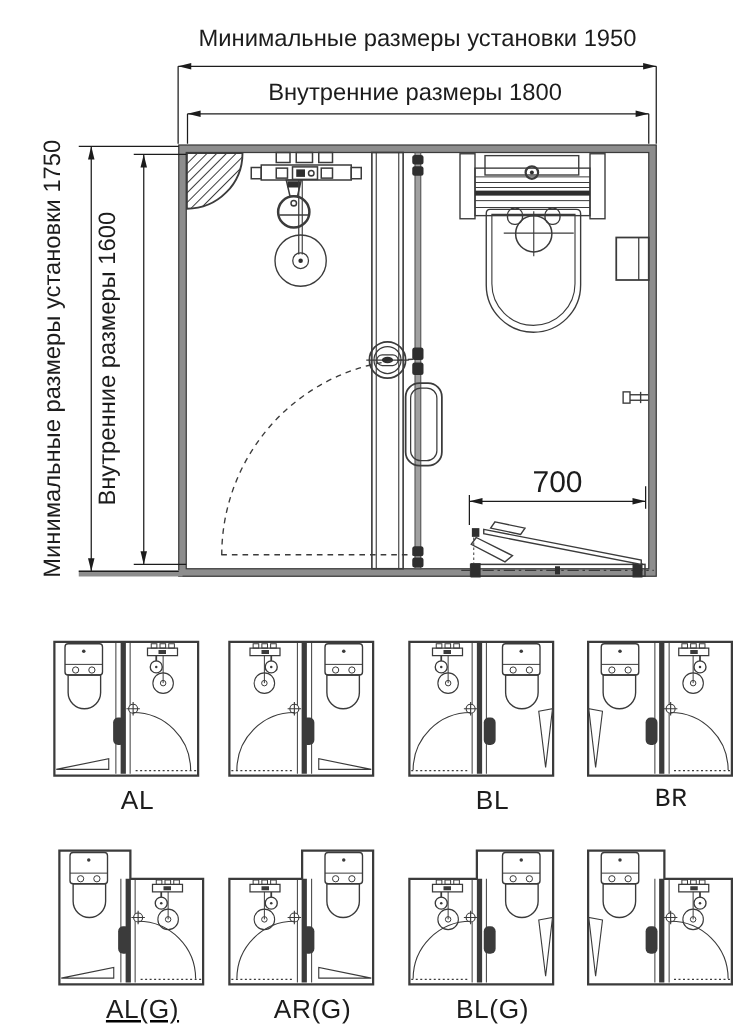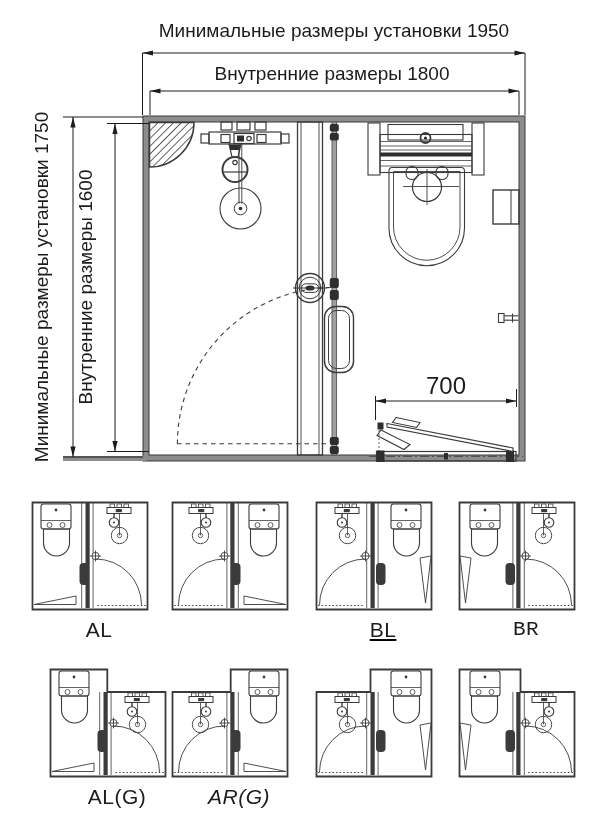--- a/index.html
+++ b/index.html
@@ -1,20 +1,20 @@
 <!DOCTYPE html>
 <html><head>
 <meta charset="utf-8">
 <title>Diagram</title>
 <style>
   html,body{margin:0;padding:0;background:#ffffff;}
   #stage{position:relative;width:600px;height:825px;background:#fff;overflow:hidden;
          font-family:"Liberation Sans",sans-serif;}
   #main-plan{position:absolute;left:0;top:0;}
-  .variant{position:absolute;width:136px;margin:5px;text-align:center;}
+  .variant{position:absolute;width:136px;margin:16px;text-align:center;}
   .variant svg{display:block;width:118px;height:110px;}
   .vlabel{font-size:21px;color:#1c1c1c;margin-top:7px;letter-spacing:0.5px;}
   text{font-family:"Liberation Sans",sans-serif;fill:#1c1c1c;}
 </style>
 </head>
 <body>
 
 <div id="stage">
 
 <svg id="main-plan" width="600" height="492" viewBox="0 0 600 492">
@@ -255,21 +255,21 @@
             <rect x="84.8" y="8" width="6" height="3.2" fill="#3b3b3b"></rect>
             <line x1="83" y1="12.5" x2="83" y2="17" stroke="#3b3b3b" stroke-width="1.4"></line>
             <circle cx="83" cy="21.5" r="4.8" fill="none" stroke="#3b3b3b" stroke-width="1.1"></circle>
             <circle cx="83" cy="21.5" r="1" fill="#3b3b3b"></circle>
             <line x1="88.5" y1="12.5" x2="88.5" y2="34.5" stroke="#3b3b3b" stroke-width="0.8"></line>
             <circle cx="88.5" cy="34.5" r="8.2" fill="none" stroke="#3b3b3b" stroke-width="0.9"></circle>
             <circle cx="88.5" cy="34.5" r="2.2" fill="none" stroke="#3b3b3b" stroke-width="0.8"></circle>
           </g>
         </svg>
   </figure>
-      <figure class="variant" style="left: 310px; top: 496px; text-decoration: underline;">
+      <figure class="variant" style="left: 310px; top: 496px;">
     <svg viewBox="0 0 118 110">
           <g>
             <path d="M1.5,1.5 H116.5 V108.5 H1.5 Z" fill="none" stroke="#3b3b3b" stroke-width="1.8"></path>
             <rect x="55.5" y="1.5" width="4.2" height="105.5" fill="#3b3b3b"></rect>
             <line x1="51.7" y1="1.5" x2="51.7" y2="107" stroke="#3b3b3b" stroke-width="0.8"></line>
             <line x1="63.1" y1="1.5" x2="63.1" y2="107" stroke="#3b3b3b" stroke-width="0.8"></line>
             <circle cx="50.5" cy="55" r="3.6" fill="#fff" stroke="#3b3b3b" stroke-width="0.9"></circle>
             <line x1="45.1" y1="55" x2="55.9" y2="55" stroke="#3b3b3b" stroke-width="0.9"></line>
             <line x1="50.5" y1="49.6" x2="50.5" y2="60.4" stroke="#3b3b3b" stroke-width="0.9"></line>
             <rect x="61" y="62" width="9.5" height="22" rx="4" fill="#3b3b3b"></rect>
@@ -327,21 +327,21 @@
             <circle cx="27" cy="21.5" r="1" fill="#3b3b3b"></circle>
             <line x1="32.5" y1="12.5" x2="32.5" y2="34.5" stroke="#3b3b3b" stroke-width="0.8"></line>
             <circle cx="32.5" cy="34.5" r="8.2" fill="none" stroke="#3b3b3b" stroke-width="0.9"></circle>
             <circle cx="32.5" cy="34.5" r="2.2" fill="none" stroke="#3b3b3b" stroke-width="0.8"></circle>
           </g>
         </svg>
     <figcaption class="vlabel">BR</figcaption>
   </figure>
     </div>
 <div id="row2">
-      <figure class="variant" style="left: 44px; top: 663px;">
+      <figure class="variant" style="left: 30px; top: 663px; text-decoration: underline;">
     <svg viewBox="0 0 118 110">
           <g>
             <path d="M1.5,1.5 H58.3 V24 H116.5 V108.5 H1.5 Z" fill="none" stroke="#3b3b3b" stroke-width="1.8"></path>
             <rect x="54.5" y="24" width="4.2" height="83" fill="#3b3b3b"></rect>
             <line x1="50.7" y1="24" x2="50.7" y2="107" stroke="#3b3b3b" stroke-width="0.8"></line>
             <line x1="62.1" y1="24" x2="62.1" y2="107" stroke="#3b3b3b" stroke-width="0.8"></line>
             <circle cx="64.5" cy="55" r="3.6" fill="#fff" stroke="#3b3b3b" stroke-width="0.9"></circle>
             <line x1="59.1" y1="55" x2="69.9" y2="55" stroke="#3b3b3b" stroke-width="0.9"></line>
             <line x1="64.5" y1="49.6" x2="64.5" y2="60.4" stroke="#3b3b3b" stroke-width="0.9"></line>
             <rect x="48.5" y="62" width="9.5" height="22" rx="4" fill="#3b3b3b"></rect>
@@ -362,21 +362,21 @@
             <line x1="83" y1="34.5" x2="83" y2="39" stroke="#3b3b3b" stroke-width="1.4"></line>
             <circle cx="83" cy="43.5" r="4.8" fill="none" stroke="#3b3b3b" stroke-width="1.1"></circle>
             <circle cx="83" cy="43.5" r="1" fill="#3b3b3b"></circle>
             <line x1="88.5" y1="34.5" x2="88.5" y2="56.5" stroke="#3b3b3b" stroke-width="0.8"></line>
             <circle cx="88.5" cy="56.5" r="8.2" fill="none" stroke="#3b3b3b" stroke-width="0.9"></circle>
             <circle cx="88.5" cy="56.5" r="2.2" fill="none" stroke="#3b3b3b" stroke-width="0.8"></circle>
           </g>
         </svg>
     <figcaption class="vlabel">AL(G)</figcaption>
   </figure>
-      <figure class="variant" style="left: 166px; top: 663px; font-style: italic;">
+      <figure class="variant" style="left: 166px; top: 663px;">
     <svg viewBox="0 0 118 110">
           <g transform="translate(118 0) scale(-1 1)">
             <path d="M1.5,1.5 H58.3 V24 H116.5 V108.5 H1.5 Z" fill="none" stroke="#3b3b3b" stroke-width="1.8"></path>
             <rect x="54.5" y="24" width="4.2" height="83" fill="#3b3b3b"></rect>
             <line x1="50.7" y1="24" x2="50.7" y2="107" stroke="#3b3b3b" stroke-width="0.8"></line>
             <line x1="62.1" y1="24" x2="62.1" y2="107" stroke="#3b3b3b" stroke-width="0.8"></line>
             <circle cx="64.5" cy="55" r="3.6" fill="#fff" stroke="#3b3b3b" stroke-width="0.9"></circle>
             <line x1="59.1" y1="55" x2="69.9" y2="55" stroke="#3b3b3b" stroke-width="0.9"></line>
             <line x1="64.5" y1="49.6" x2="64.5" y2="60.4" stroke="#3b3b3b" stroke-width="0.9"></line>
             <rect x="48.5" y="62" width="9.5" height="22" rx="4" fill="#3b3b3b"></rect>
@@ -430,20 +430,21 @@
             <rect x="37" y="25" width="4.5" height="3.5" fill="none" stroke="#3b3b3b" stroke-width="0.8"></rect>
             <rect x="28.8" y="30" width="6" height="3.2" fill="#3b3b3b"></rect>
             <line x1="27" y1="34.5" x2="27" y2="39" stroke="#3b3b3b" stroke-width="1.4"></line>
             <circle cx="27" cy="43.5" r="4.8" fill="none" stroke="#3b3b3b" stroke-width="1.1"></circle>
             <circle cx="27" cy="43.5" r="1" fill="#3b3b3b"></circle>
             <line x1="32.5" y1="34.5" x2="32.5" y2="56.5" stroke="#3b3b3b" stroke-width="0.8"></line>
             <circle cx="32.5" cy="56.5" r="8.2" fill="none" stroke="#3b3b3b" stroke-width="0.9"></circle>
             <circle cx="32.5" cy="56.5" r="2.2" fill="none" stroke="#3b3b3b" stroke-width="0.8"></circle>
           </g>
         </svg>
+    <figcaption class="vlabel">BL(G)</figcaption>
   </figure>
       <figure class="variant" style="left: 453px; top: 663px;">
     <svg viewBox="0 0 118 110">
           <g transform="translate(118 0) scale(-1 1)">
             <path d="M1.5,24 H55.5 V1.5 H116.5 V108.5 H1.5 Z" fill="none" stroke="#3b3b3b" stroke-width="1.8"></path>
             <rect x="55.5" y="24" width="4.2" height="83" fill="#3b3b3b"></rect>
             <line x1="51.7" y1="24" x2="51.7" y2="107" stroke="#3b3b3b" stroke-width="0.8"></line>
             <line x1="63.1" y1="24" x2="63.1" y2="107" stroke="#3b3b3b" stroke-width="0.8"></line>
             <circle cx="50.5" cy="55" r="3.6" fill="#fff" stroke="#3b3b3b" stroke-width="0.9"></circle>
             <line x1="45.1" y1="55" x2="55.9" y2="55" stroke="#3b3b3b" stroke-width="0.9"></line>

